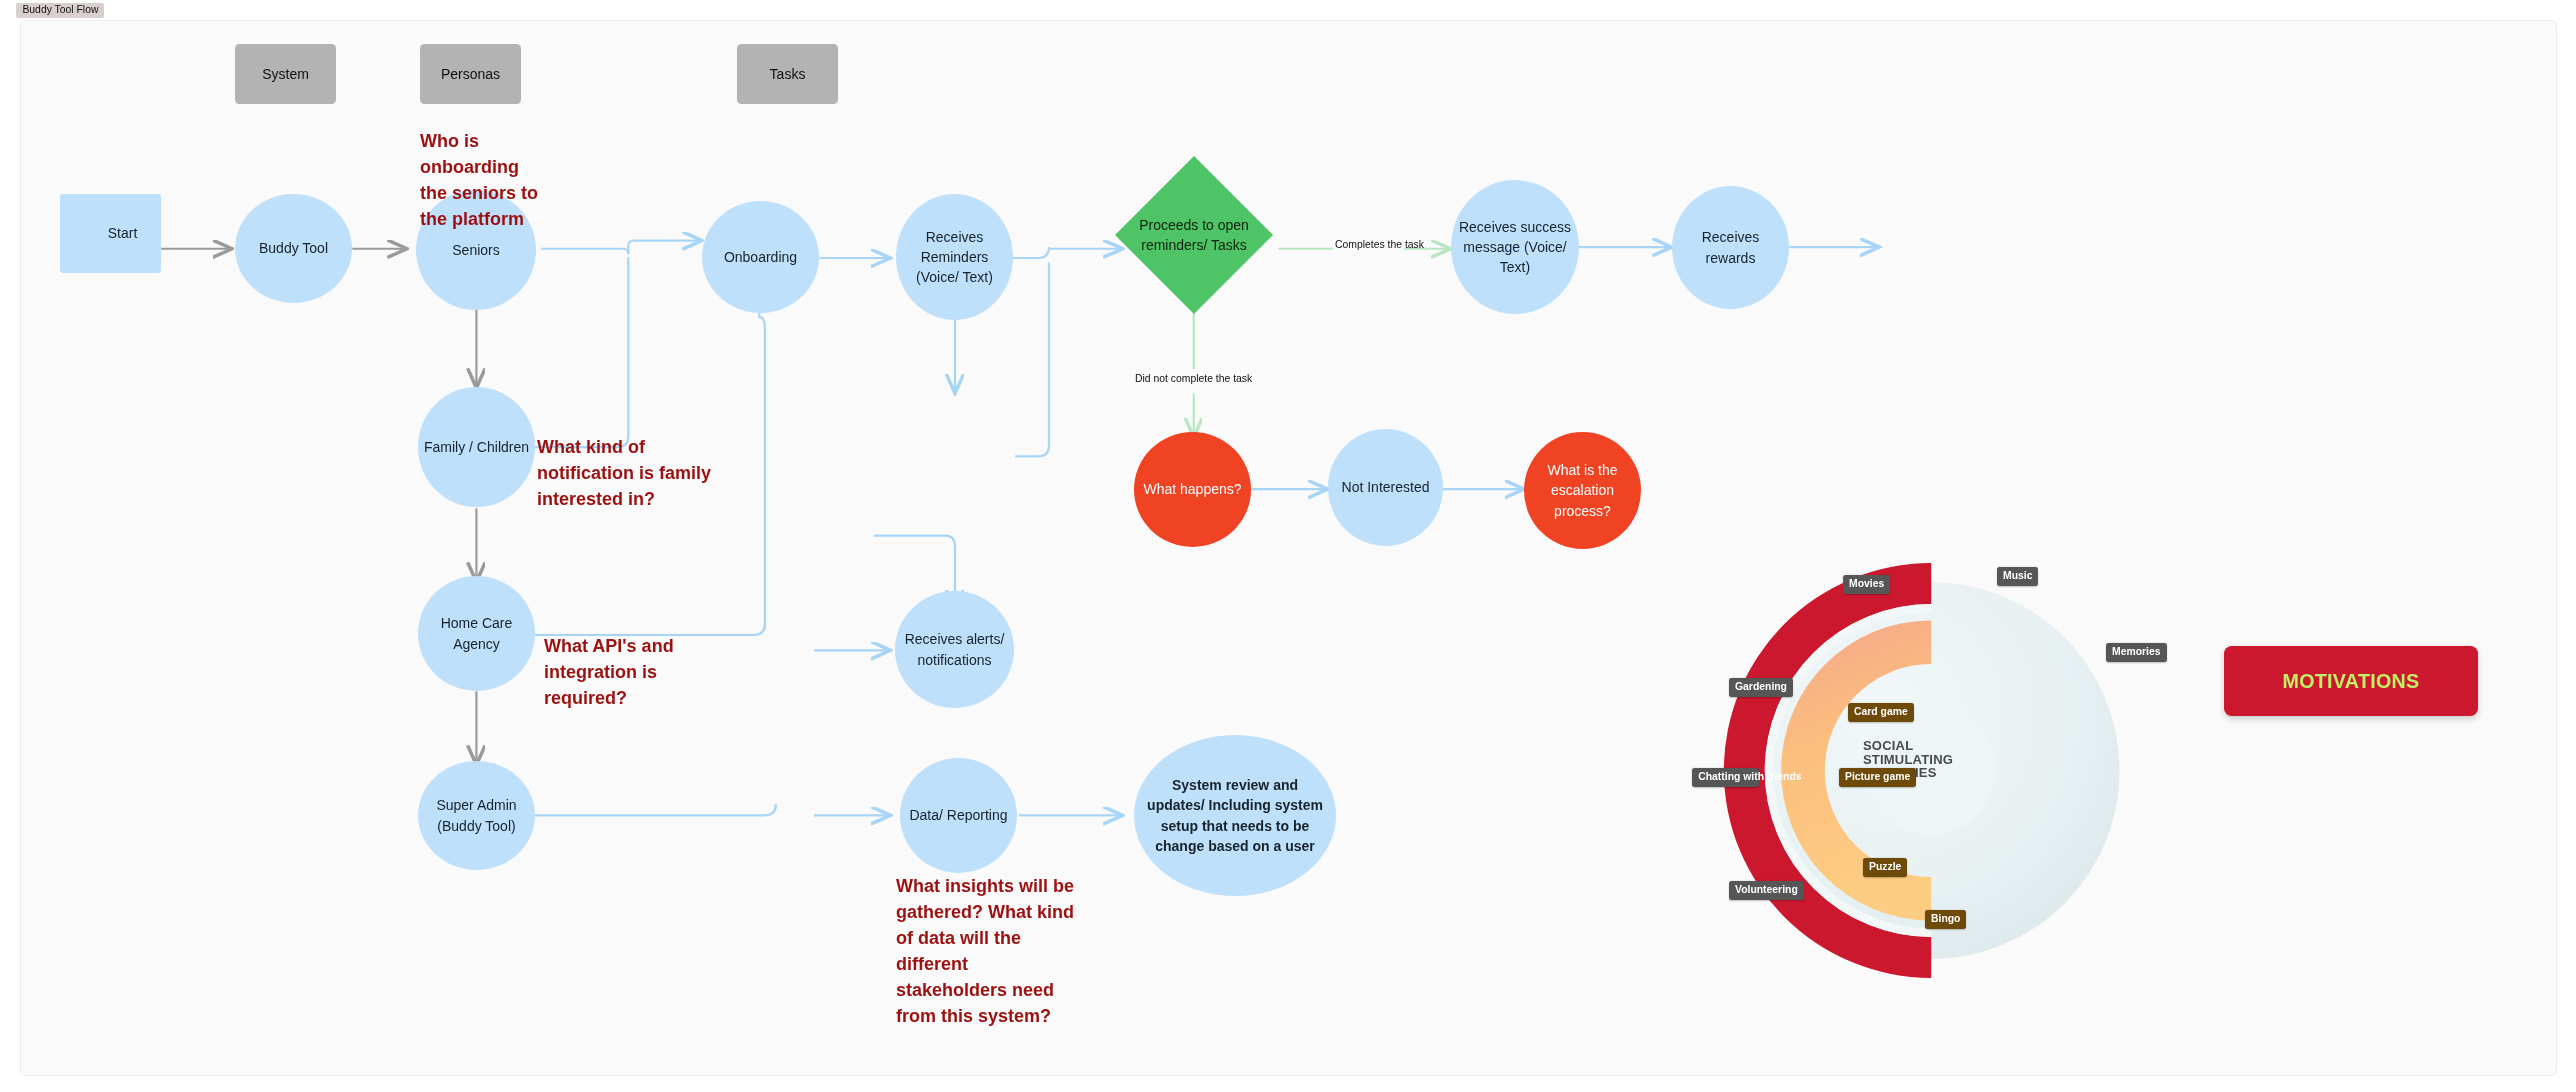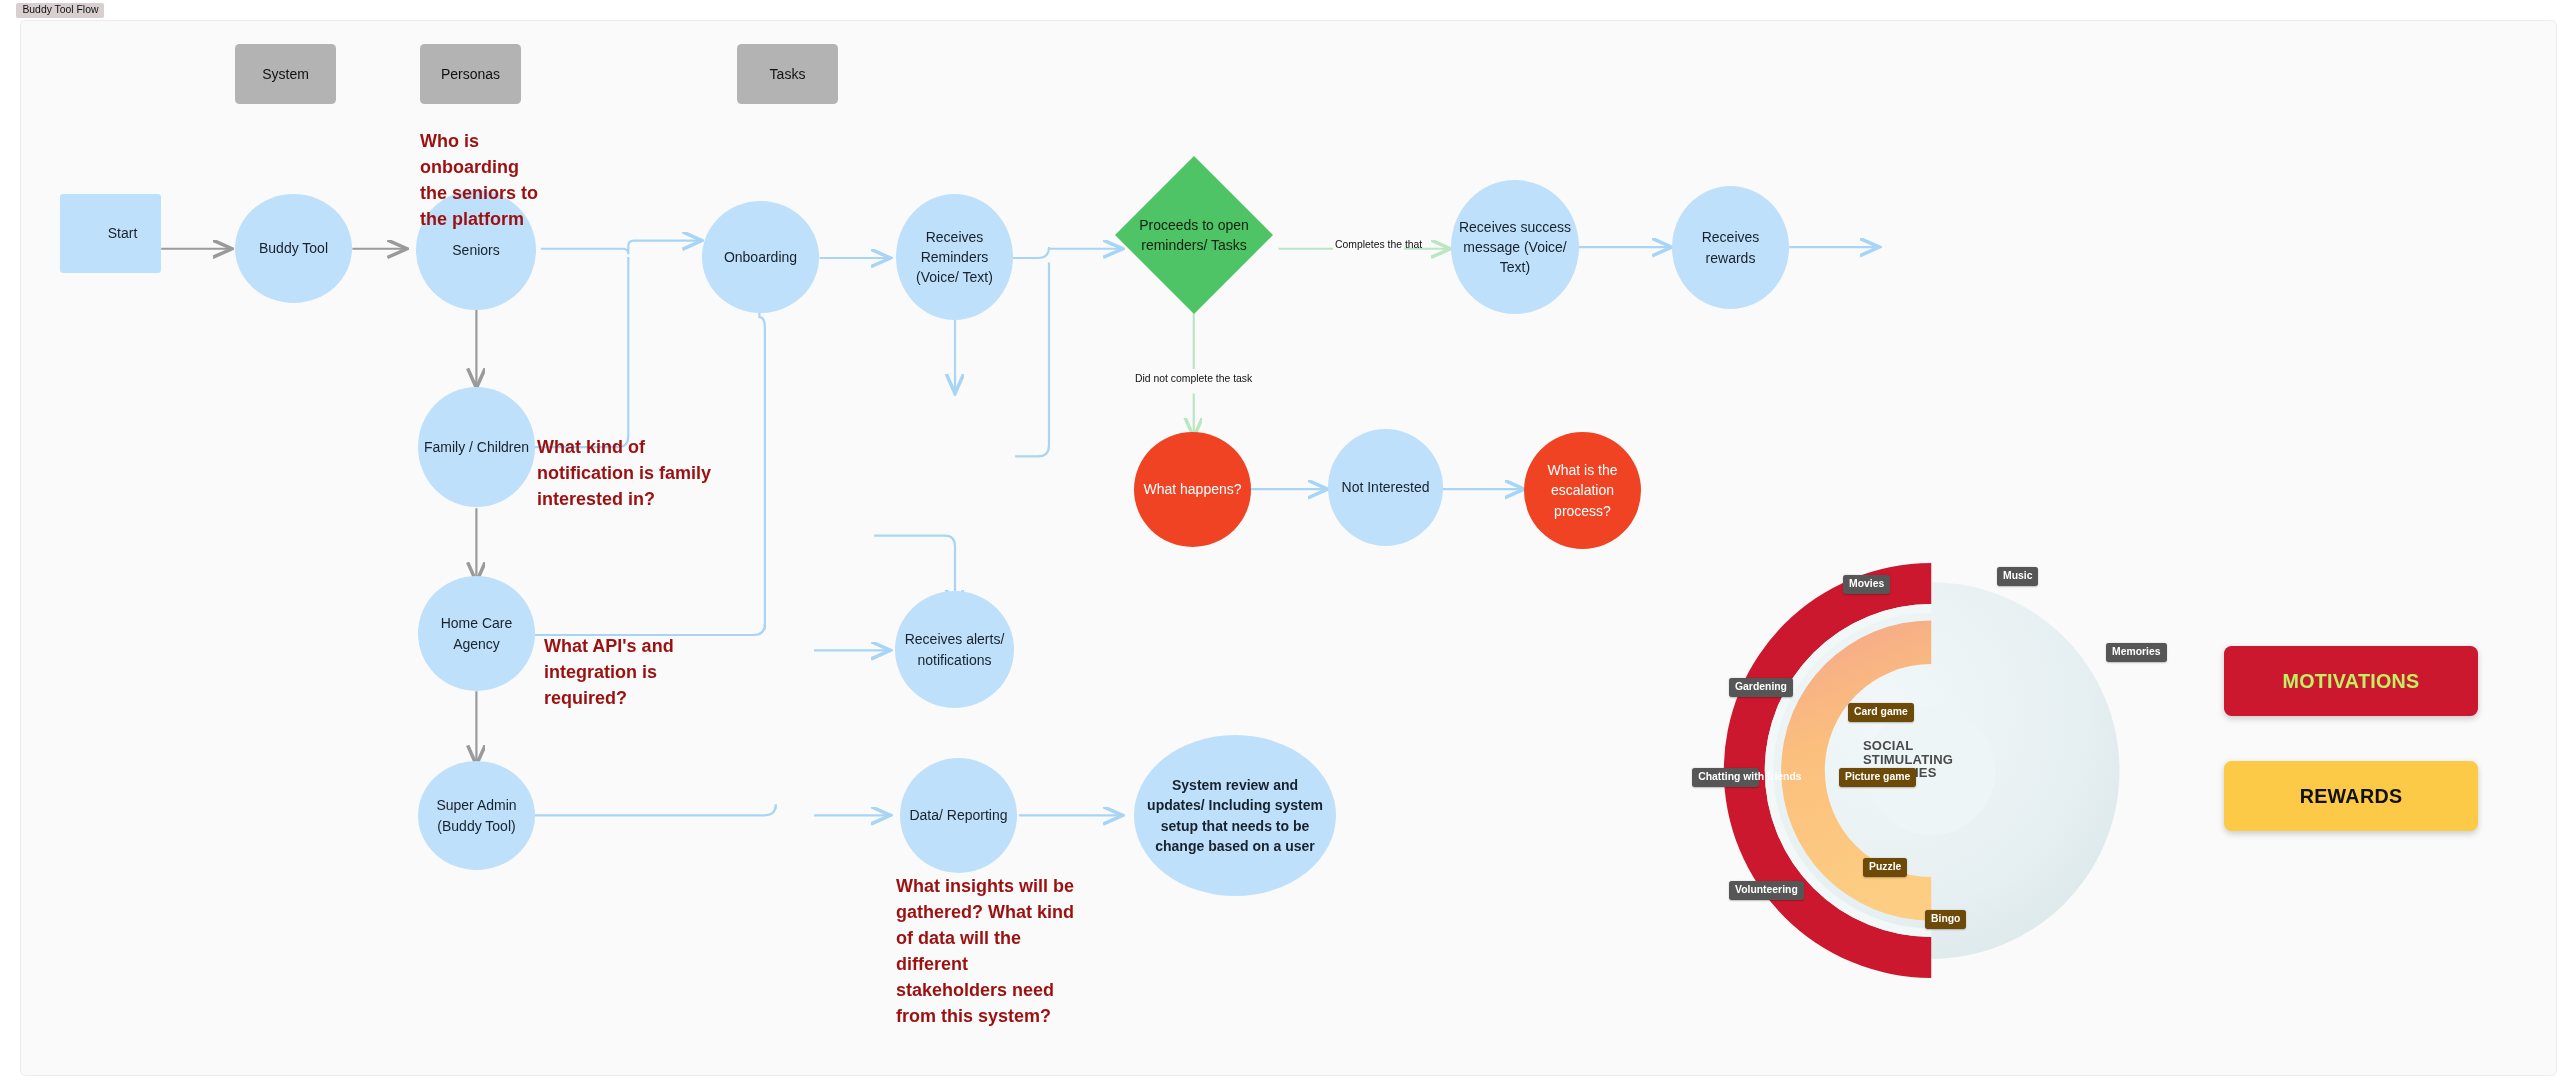--- a/index.html
+++ b/index.html
@@ -232,21 +232,21 @@
   </div>
 
   <div class="node ellipse" style="left:1328px;top:429px;width:115px;height:117px;">
     <span>Not Interested</span>
   </div>
 
   <div class="node red-node" style="left:1524px;top:432px;width:117px;height:117px;">
     <span>What is the escalation process?</span>
   </div>
 
-  <div class="edge-label" style="left:1335px;top:239px;">Completes the that</div>
+  <div class="edge-label" style="left:1335px;top:239px;">Completes the task</div>
   <div class="edge-label" style="left:1135px;top:373px;">Did not complete the task</div>
 
   <div class="annot" style="left:420px;top:128px;width:126px;">Who is onboarding the seniors to the platform</div>
   <div class="annot" style="left:537px;top:434px;width:180px;">What kind of notification is family interested in?</div>
   <div class="annot" style="left:544px;top:633px;width:180px;">What API's and integration is required?</div>
   <div class="annot" style="left:896px;top:873px;width:180px;">What insights will be gathered? What kind of data will the different stakeholders need from this system?</div>
 
   <div id="donut">
     
     <svg viewBox="0 0 830 810" width="453" height="443">
@@ -291,18 +291,15 @@
     
     <div class="chip inner" style="left:146px;top:154px;">Card game</div>
     <div class="chip inner" style="left:137px;top:219px;">Picture game</div>
     <div class="chip inner" style="left:161px;top:309px;">Puzzle</div>
     <div class="chip inner" style="left:223px;top:361px;">Bingo</div>
   </div>
 
   <div class="pill pill-motivations" style="left:2224px;top:646px;width:254px;height:70px;">
     <span>MOTIVATIONS</span>
   </div>
-  <div class="pill pill-rewards" style="left:2224px;top:761px;width:254px;height:70px;">
-    <span>REWARDS</span>
-  </div>
 
 </div>
 
 
 </body></html>

